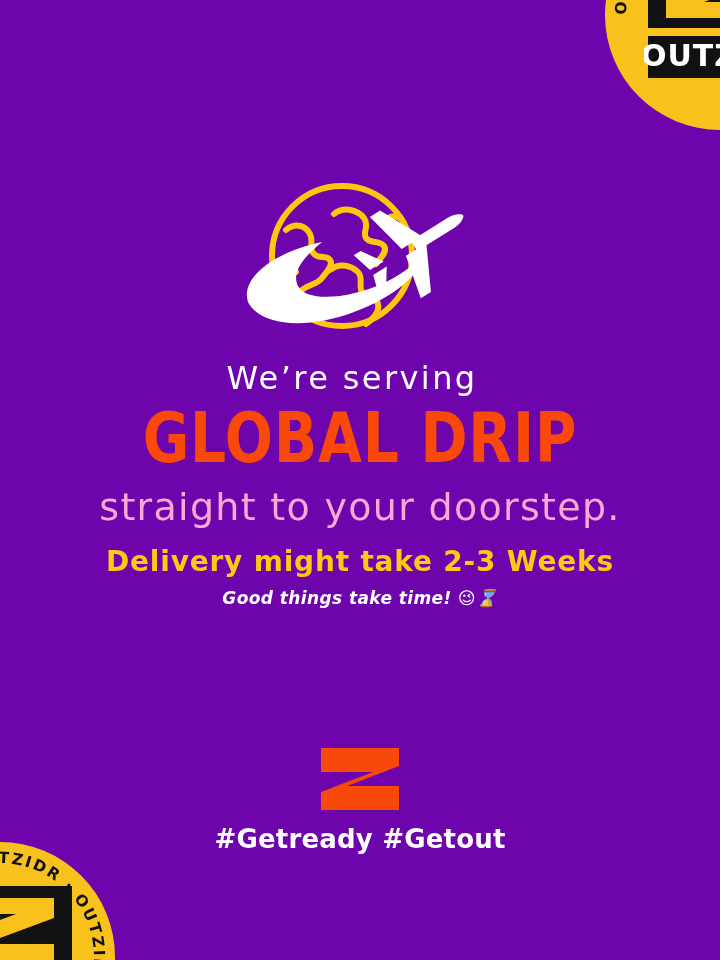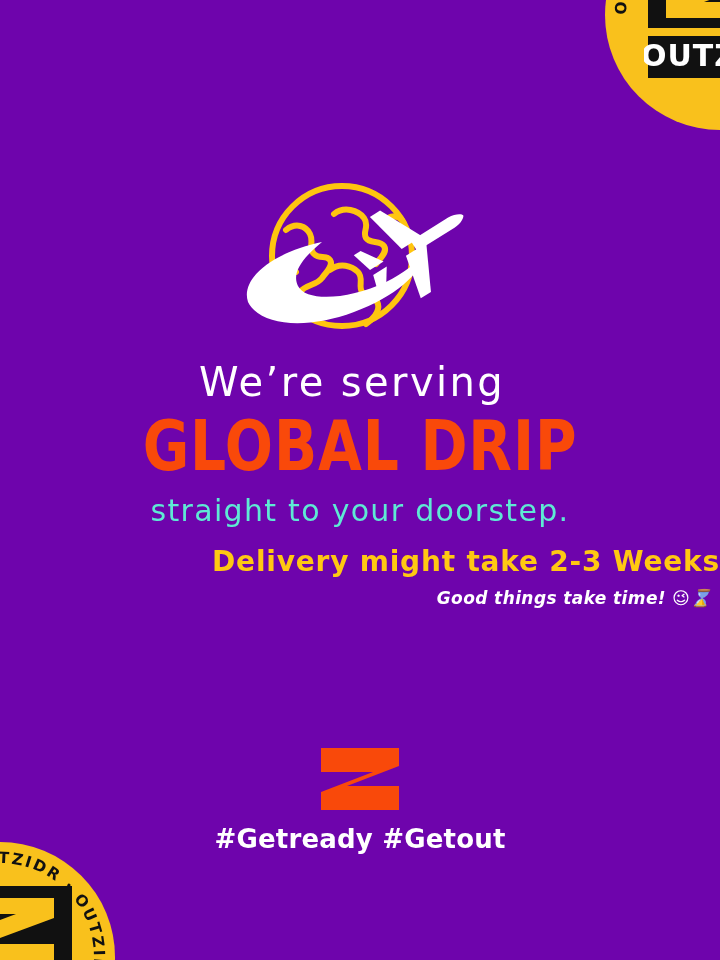--- a/index.html
+++ b/index.html
@@ -76,54 +76,54 @@
     position: absolute;
     left: 0;
     right: 0;
     top: 362px;
     text-align: center;
   }
   .line-kicker {
     color: #ffffff;
     font-family: "DejaVu Sans", sans-serif;
     font-weight: 400;
-    font-size: 40px;
+    font-size: 32px;
     letter-spacing: 2.4px;
     line-height: 1.0;
     margin: 0 16px 12px 0;
   }
   .line-hero {
     color: #f9490a;
     font-family: "DejaVu Sans Condensed", "Liberation Sans Narrow", "DejaVu Sans", sans-serif;
     font-weight: bold;
     font-size: 70px;
     line-height: 0.94;
     letter-spacing: 1px;
     margin: 0 0 8px 0;
     transform: scaleX(0.9);
     transform-origin: center;
     white-space: nowrap;
   }
   .line-sub {
-    color: #5eead4;
+    color: #f9a8d4;
     font-family: "DejaVu Sans", sans-serif;
     font-weight: 400;
-    font-size: 30px;
+    font-size: 38px;
     letter-spacing: 1.3px;
     line-height: 1.0;
     margin: 16px;
   }
 
   
   .note {
     position: absolute;
     left: 0;
     right: 0;
     top: 548px;
-    text-align: right;
+    text-align: center;
   }
   .note-main {
     color: #ffc812;
     font-family: "DejaVu Sans", sans-serif;
     font-weight: bold;
     font-size: 28px;
     letter-spacing: 0.8px;
     line-height: 1.0;
     margin: 0 0 14px 0;
   }

